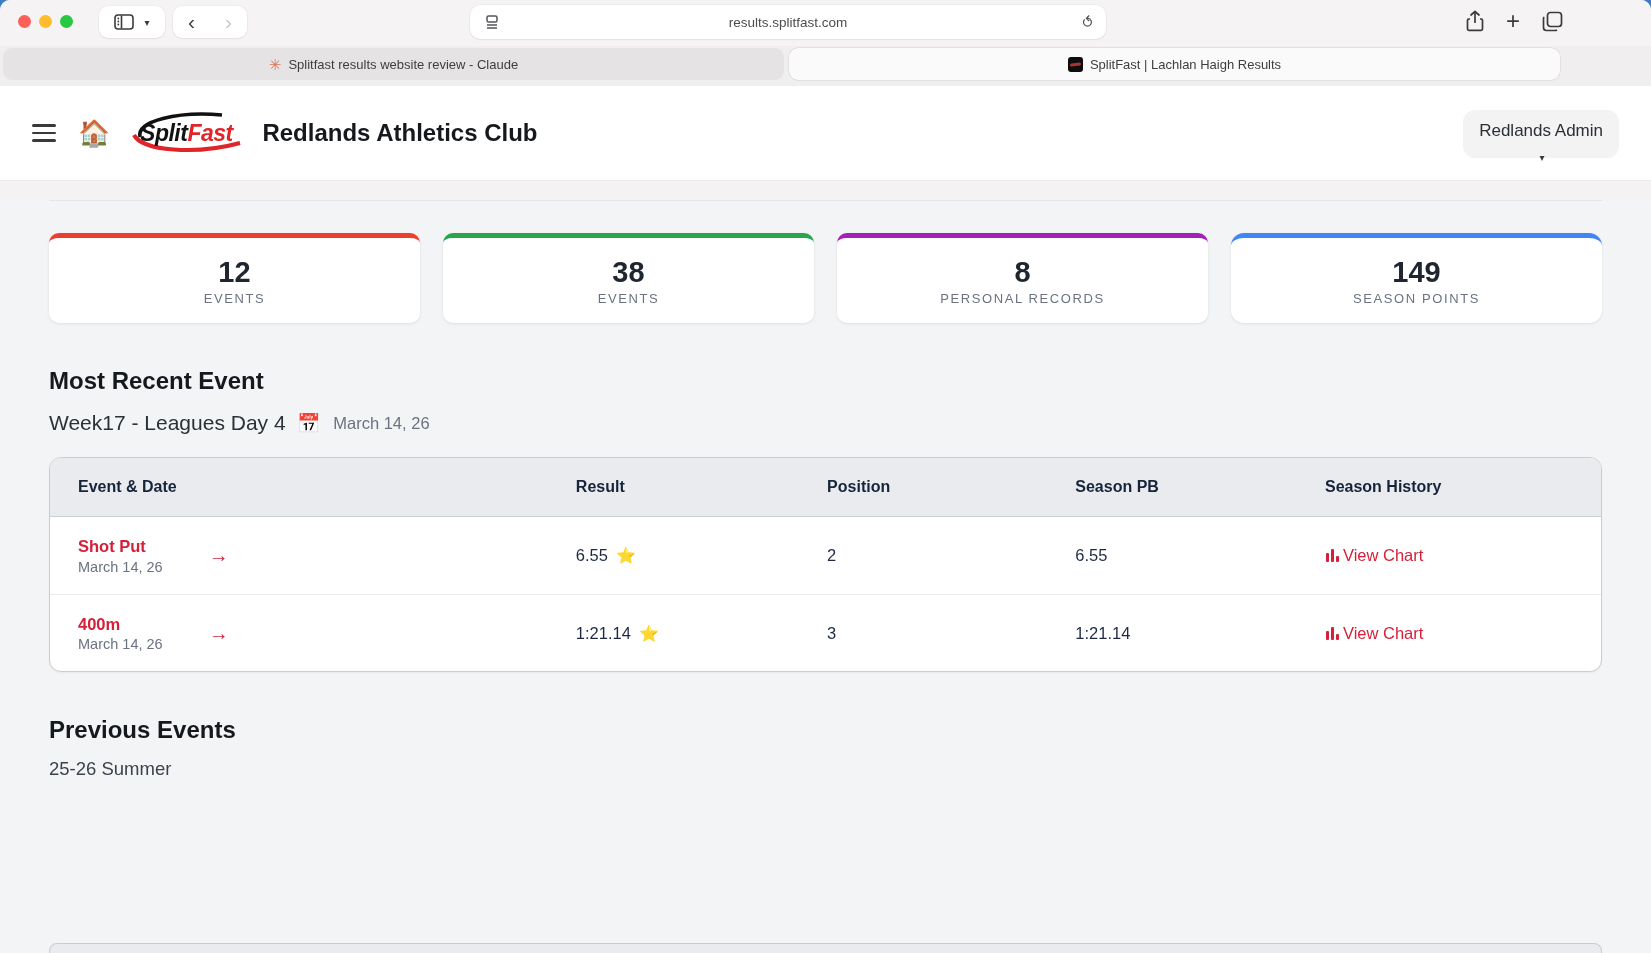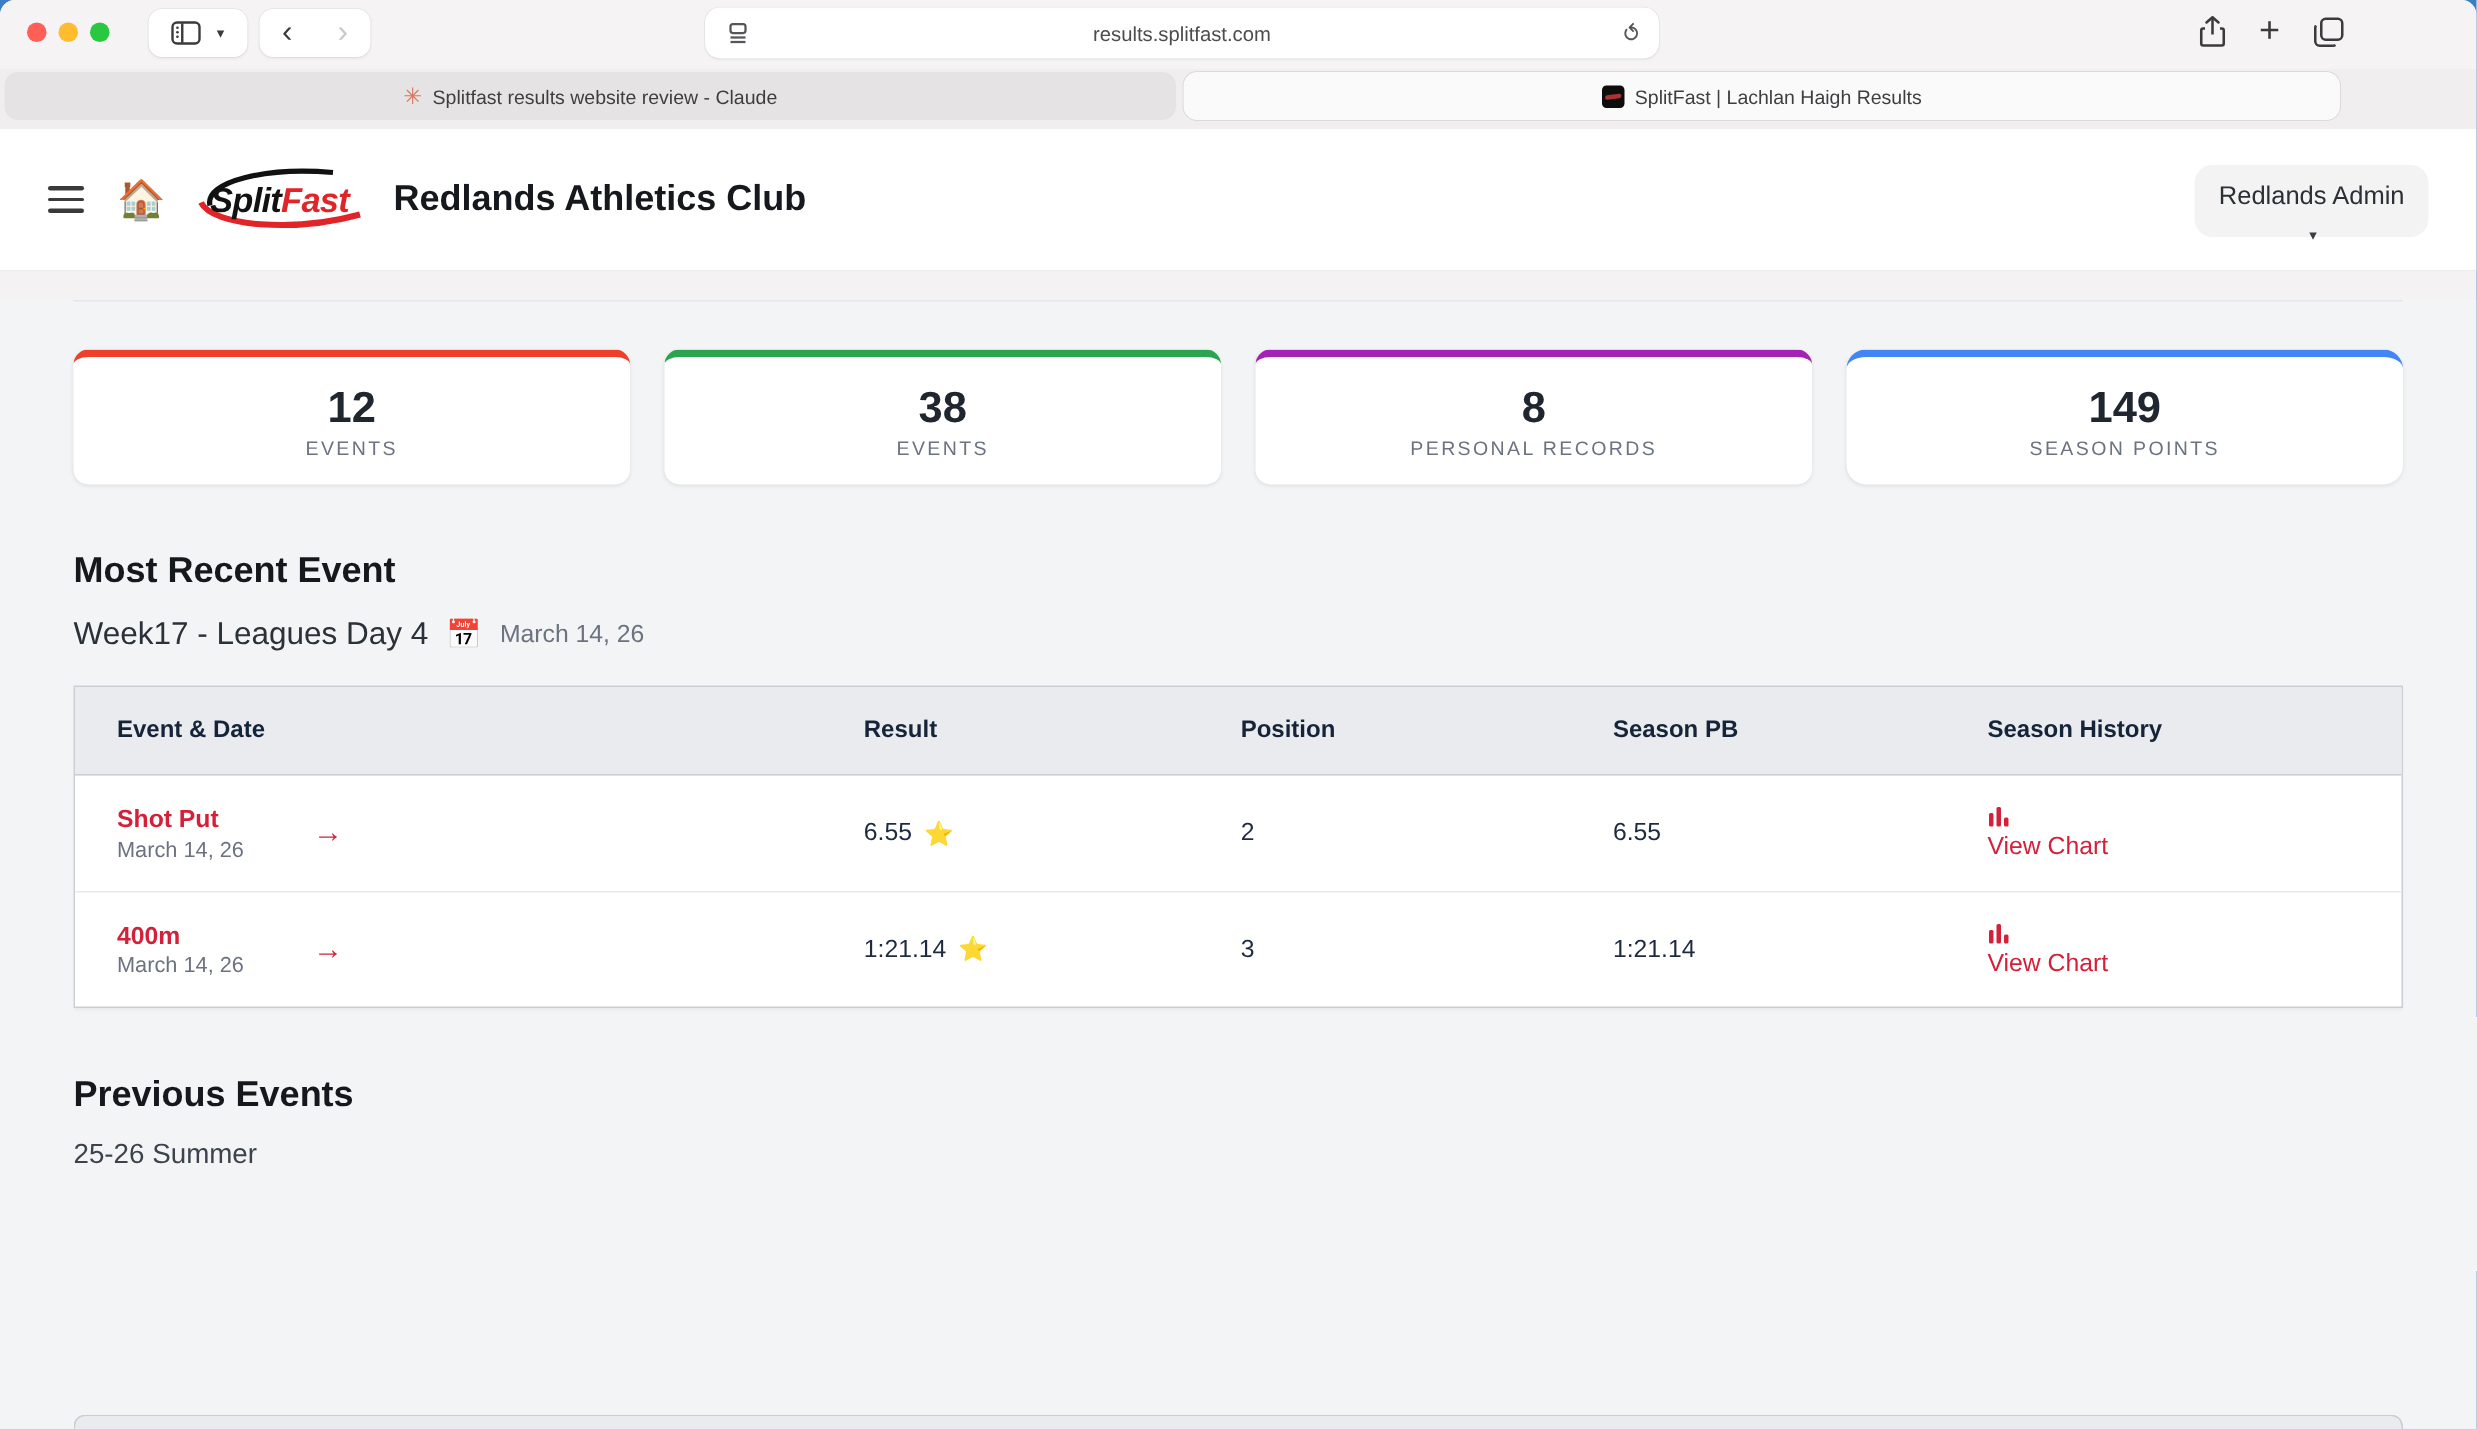--- a/index.html
+++ b/index.html
@@ -103,37 +103,37 @@
   .card .num { font-size:29px; font-weight:700; color:#1f2630; line-height:1; margin-top:2px; }
   .card .lbl { font-size:13px; letter-spacing:1.6px; color:#6b7280; }
   
   .section-heading { margin-top:44px; font-size:24px; font-weight:700; color:#15181d; }
   .event-line { margin-top:16px; display:flex; align-items:center; gap:12px; }
   .event-title { font-size:21px; color:#2b3138; }
   .cal-ic { font-size:19px; }
   .event-date { font-size:16.5px; color:#6b7280; }
   
   .res-table {
-    margin-top:22px; background:#fff; border:1px solid #c9ced4; border-radius:0;
+    margin-top:22px; background:#fff; border:1px solid #c9ced4; border-radius:12px;
     overflow:hidden; box-shadow:0 1px 2px rgba(0,0,0,0.05);
   }
   .t-row { display:grid; grid-template-columns:32.1% 16.2% 16% 16.1% auto; align-items:center; }
   .t-head { background:#e9ebee; height:59px; border-bottom:1px solid #c9ced4; }
   .t-head .t-cell { font-size:16px; font-weight:700; color:#16243a; }
   .t-cell { padding-left:28px; }
   .t-body { height:77px; }
   .t-body + .t-body { border-top:1px solid #e7e9ec; }
   .event-cell { display:flex; align-items:center; gap:46px; cursor:pointer; }
   .event-name { font-size:16.5px; font-weight:700; color:#d5203a; line-height:1.25; }
   .event-sub { font-size:14.5px; color:#6b7280; margin-top:2px; }
   .red-arrow { color:#d5203a; font-size:20px; font-weight:700; }
   .result-val { font-size:16.5px; color:#1e2a44; display:flex; align-items:center; gap:8px; }
   .star { font-size:16px; }
   .plain-val { font-size:16.5px; color:#1e2a44; }
-  .view-chart { display:flex; gap:3px; cursor:pointer;flex-direction:column; }
+  .view-chart { display:flex; align-items:center; gap:3px; cursor:pointer; }
   .view-chart span { font-size:16.5px; color:#d5203a; }
   
   .prev-season { margin-top:14px; font-size:18.5px; color:#3c434c; }
   .prev-stub {
     position:absolute; left:49px; right:49px; bottom:-1px; height:26px;
     background:#e9ebee; border:1px solid #c9ced4; border-bottom:none; border-radius:8px 8px 0 0;
   }
 </style>
 </head>
 <body>

